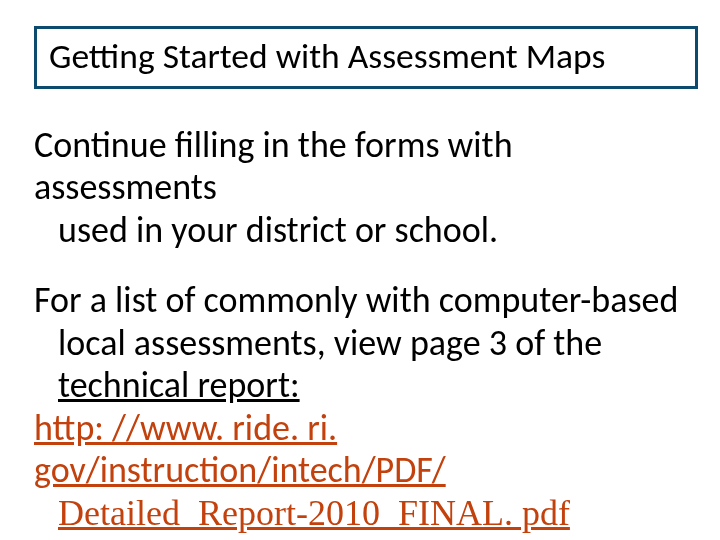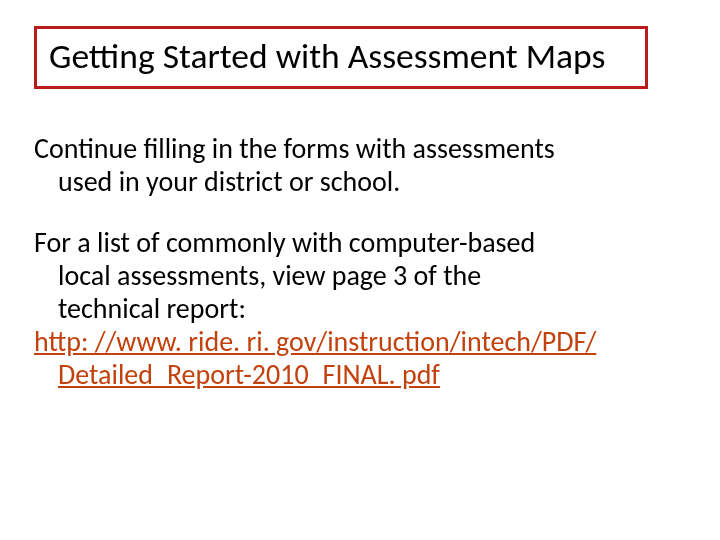--- a/index.html
+++ b/index.html
@@ -15,40 +15,40 @@
   .slide {
     position: relative;
     width: 720px;
     height: 540px;
     box-sizing: border-box;
   }
   .title-box {
     position: absolute;
     left: 34px;
     top: 26px;
-    width: 614px;
-    border: 3px solid #b91c1c;
+    width: 664px;
+    border: 3px solid #0c4a6e;
     box-sizing: border-box;
     padding: 8px 12px 10px 12px;
   }
   .title-text {
     font-size: 35.5px;
     line-height: 1.1;
     white-space: nowrap;
   }
   .body-area {
     position: absolute;
     left: 34px;
     top: 120px;
     width: 648px;
   }
   .para {
-    font-size: 28px;
+    font-size: 36px;
     line-height: 1.18;
-    margin: 12px 0 28px 0;
+    margin: 4px 0 28px 0;
   }
   .link {
     text-decoration: underline;
     color: #c2410c;
     cursor: pointer;
   }
 </style>
 </head>
 <body>
 
@@ -61,22 +61,22 @@
   <div class="body-area">
 
     <p class="para">
       <span>Continue filling in the forms with assessments</span><br>
       <span style="padding-left:24px;">used in your district or school.</span>
     </p>
 
     <p class="para" style="margin-bottom:0;">
       <span>For a list of commonly with computer-based</span><br>
       <span style="padding-left:24px;">local assessments, view page 3 of the</span><br>
-      <span style="padding-left:24px;">technical report:</span><br>
+      <span style="padding-left:24px;text-decoration:underline;">technical report:</span><br>
       <span class="link">
         <span>http: //www. ride. ri. gov/instruction/intech/PDF/</span><br>
-        <span style="padding-left:24px;">Detailed_Report-2010_FINAL. pdf</span>
+        <span style="padding-left:24px;font-family:Liberation Serif, serif;">Detailed_Report-2010_FINAL. pdf</span>
       </span>
     </p>
 
   </div>
 
 </div>
 
 </body></html>

